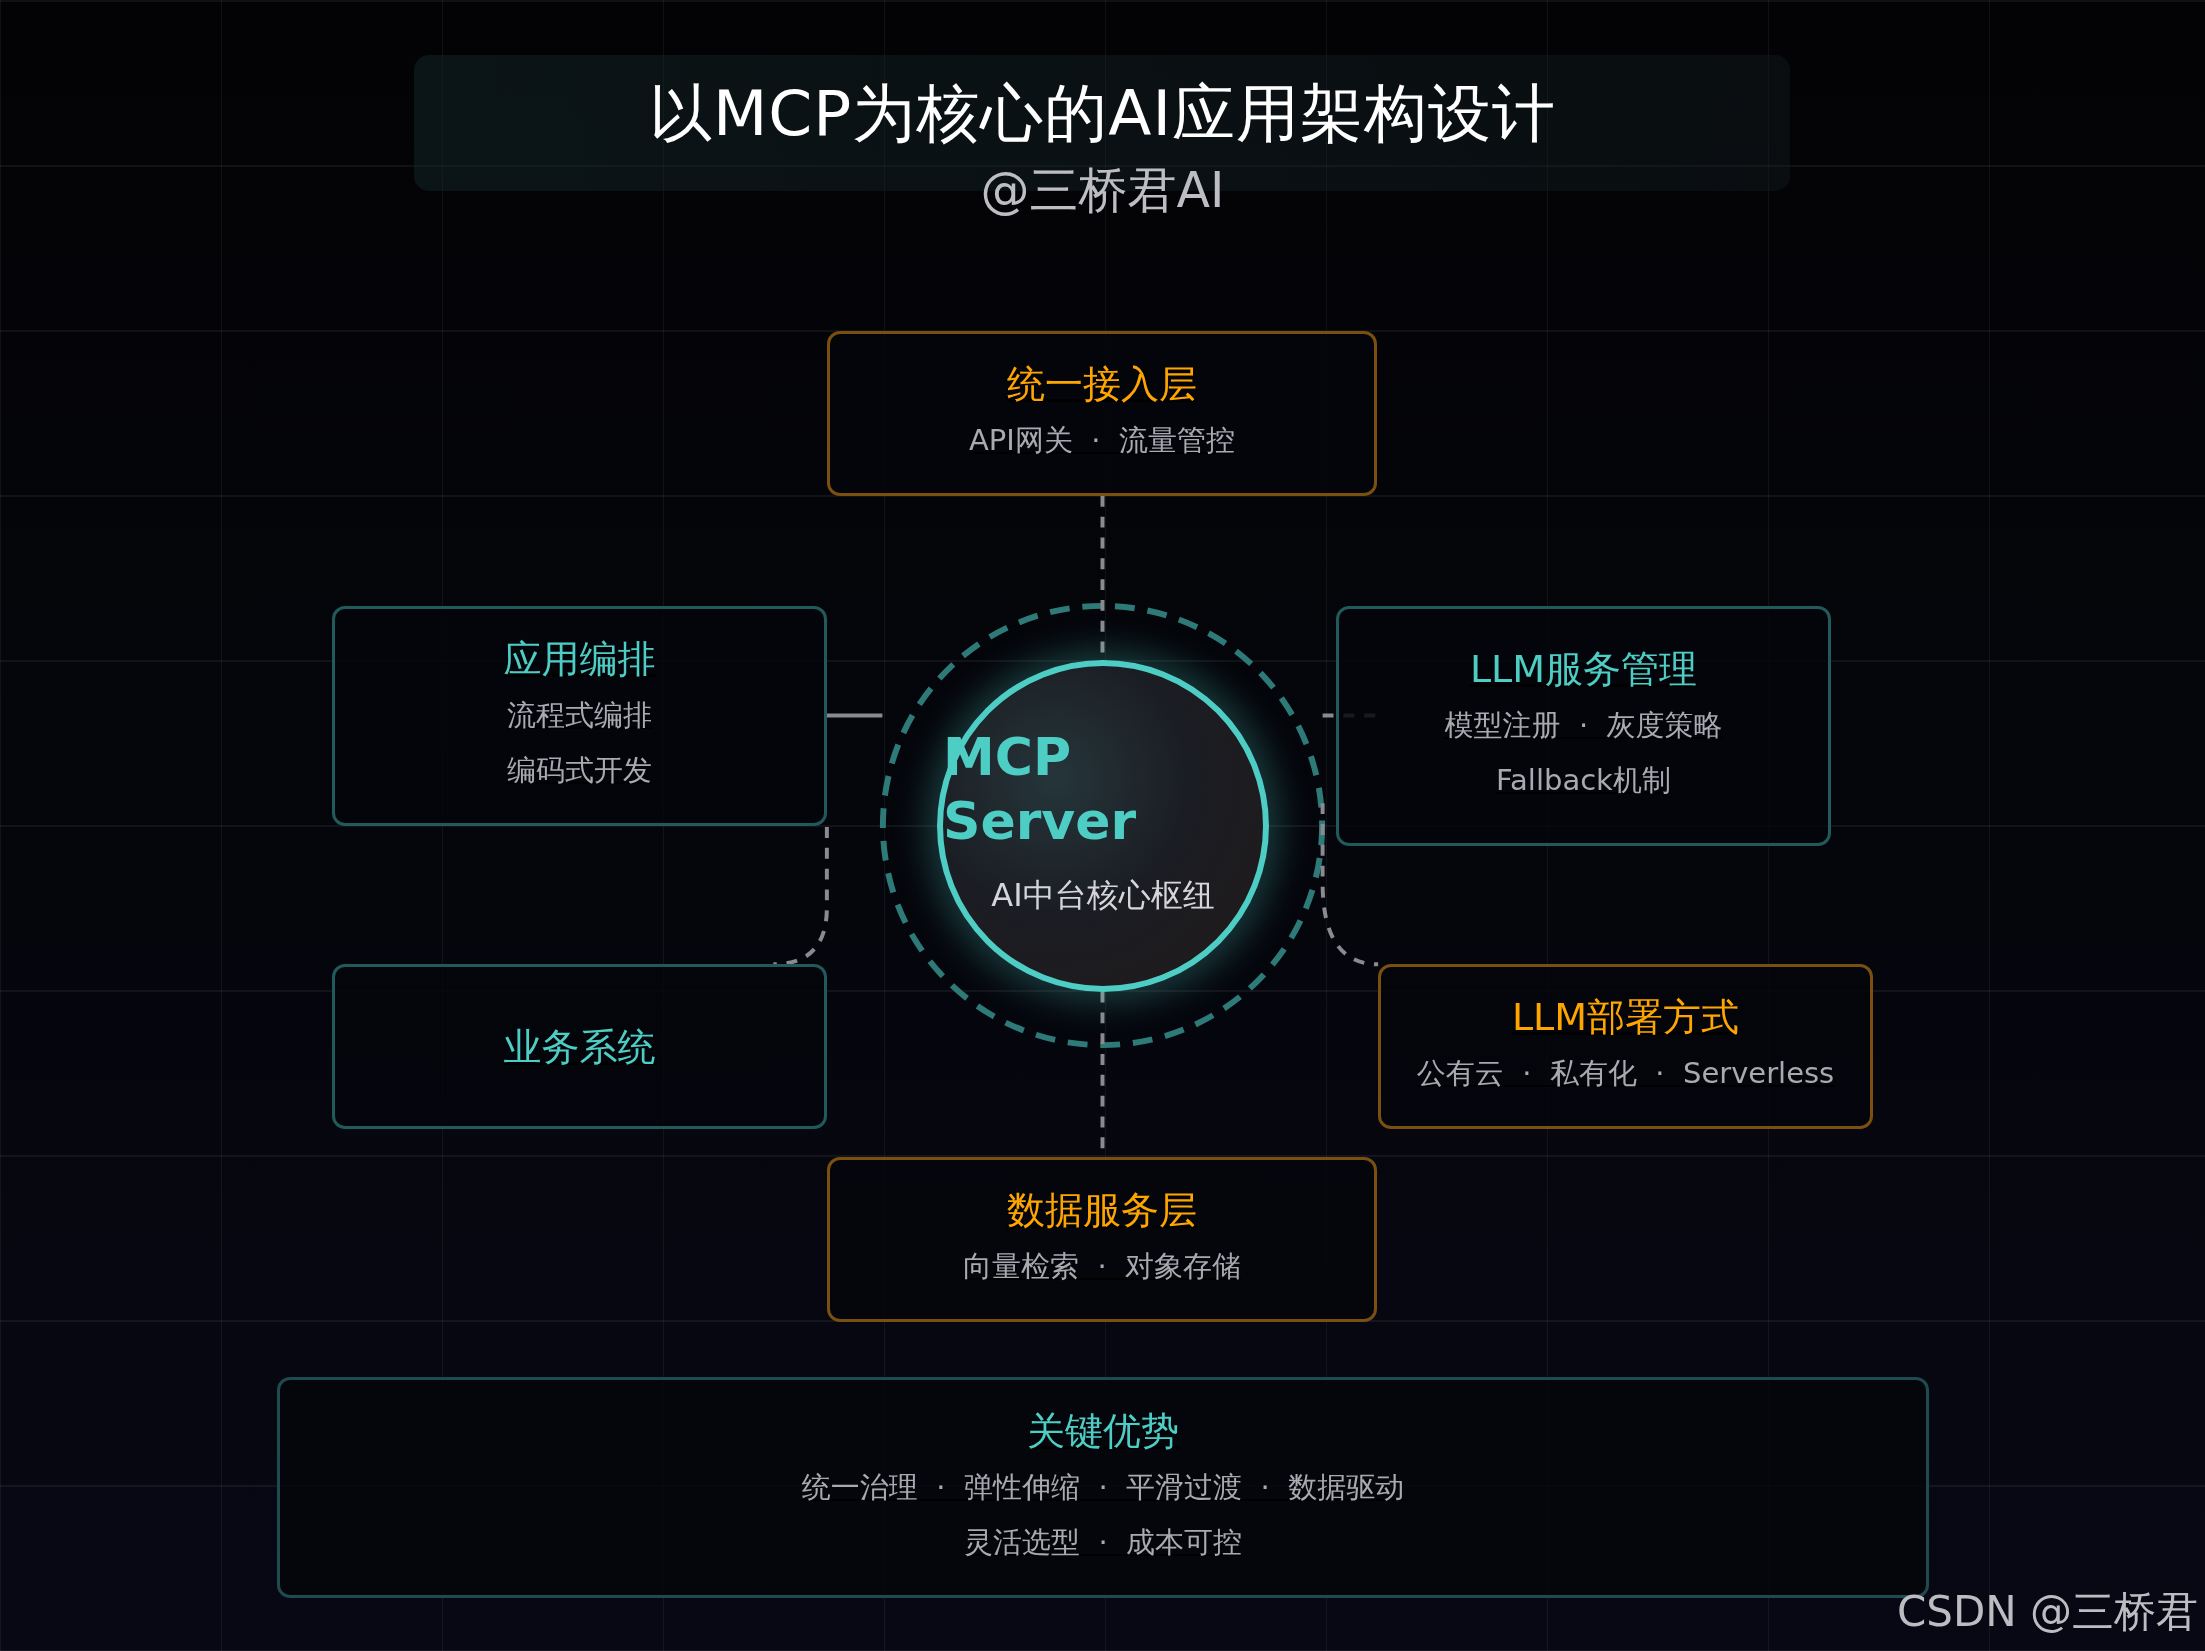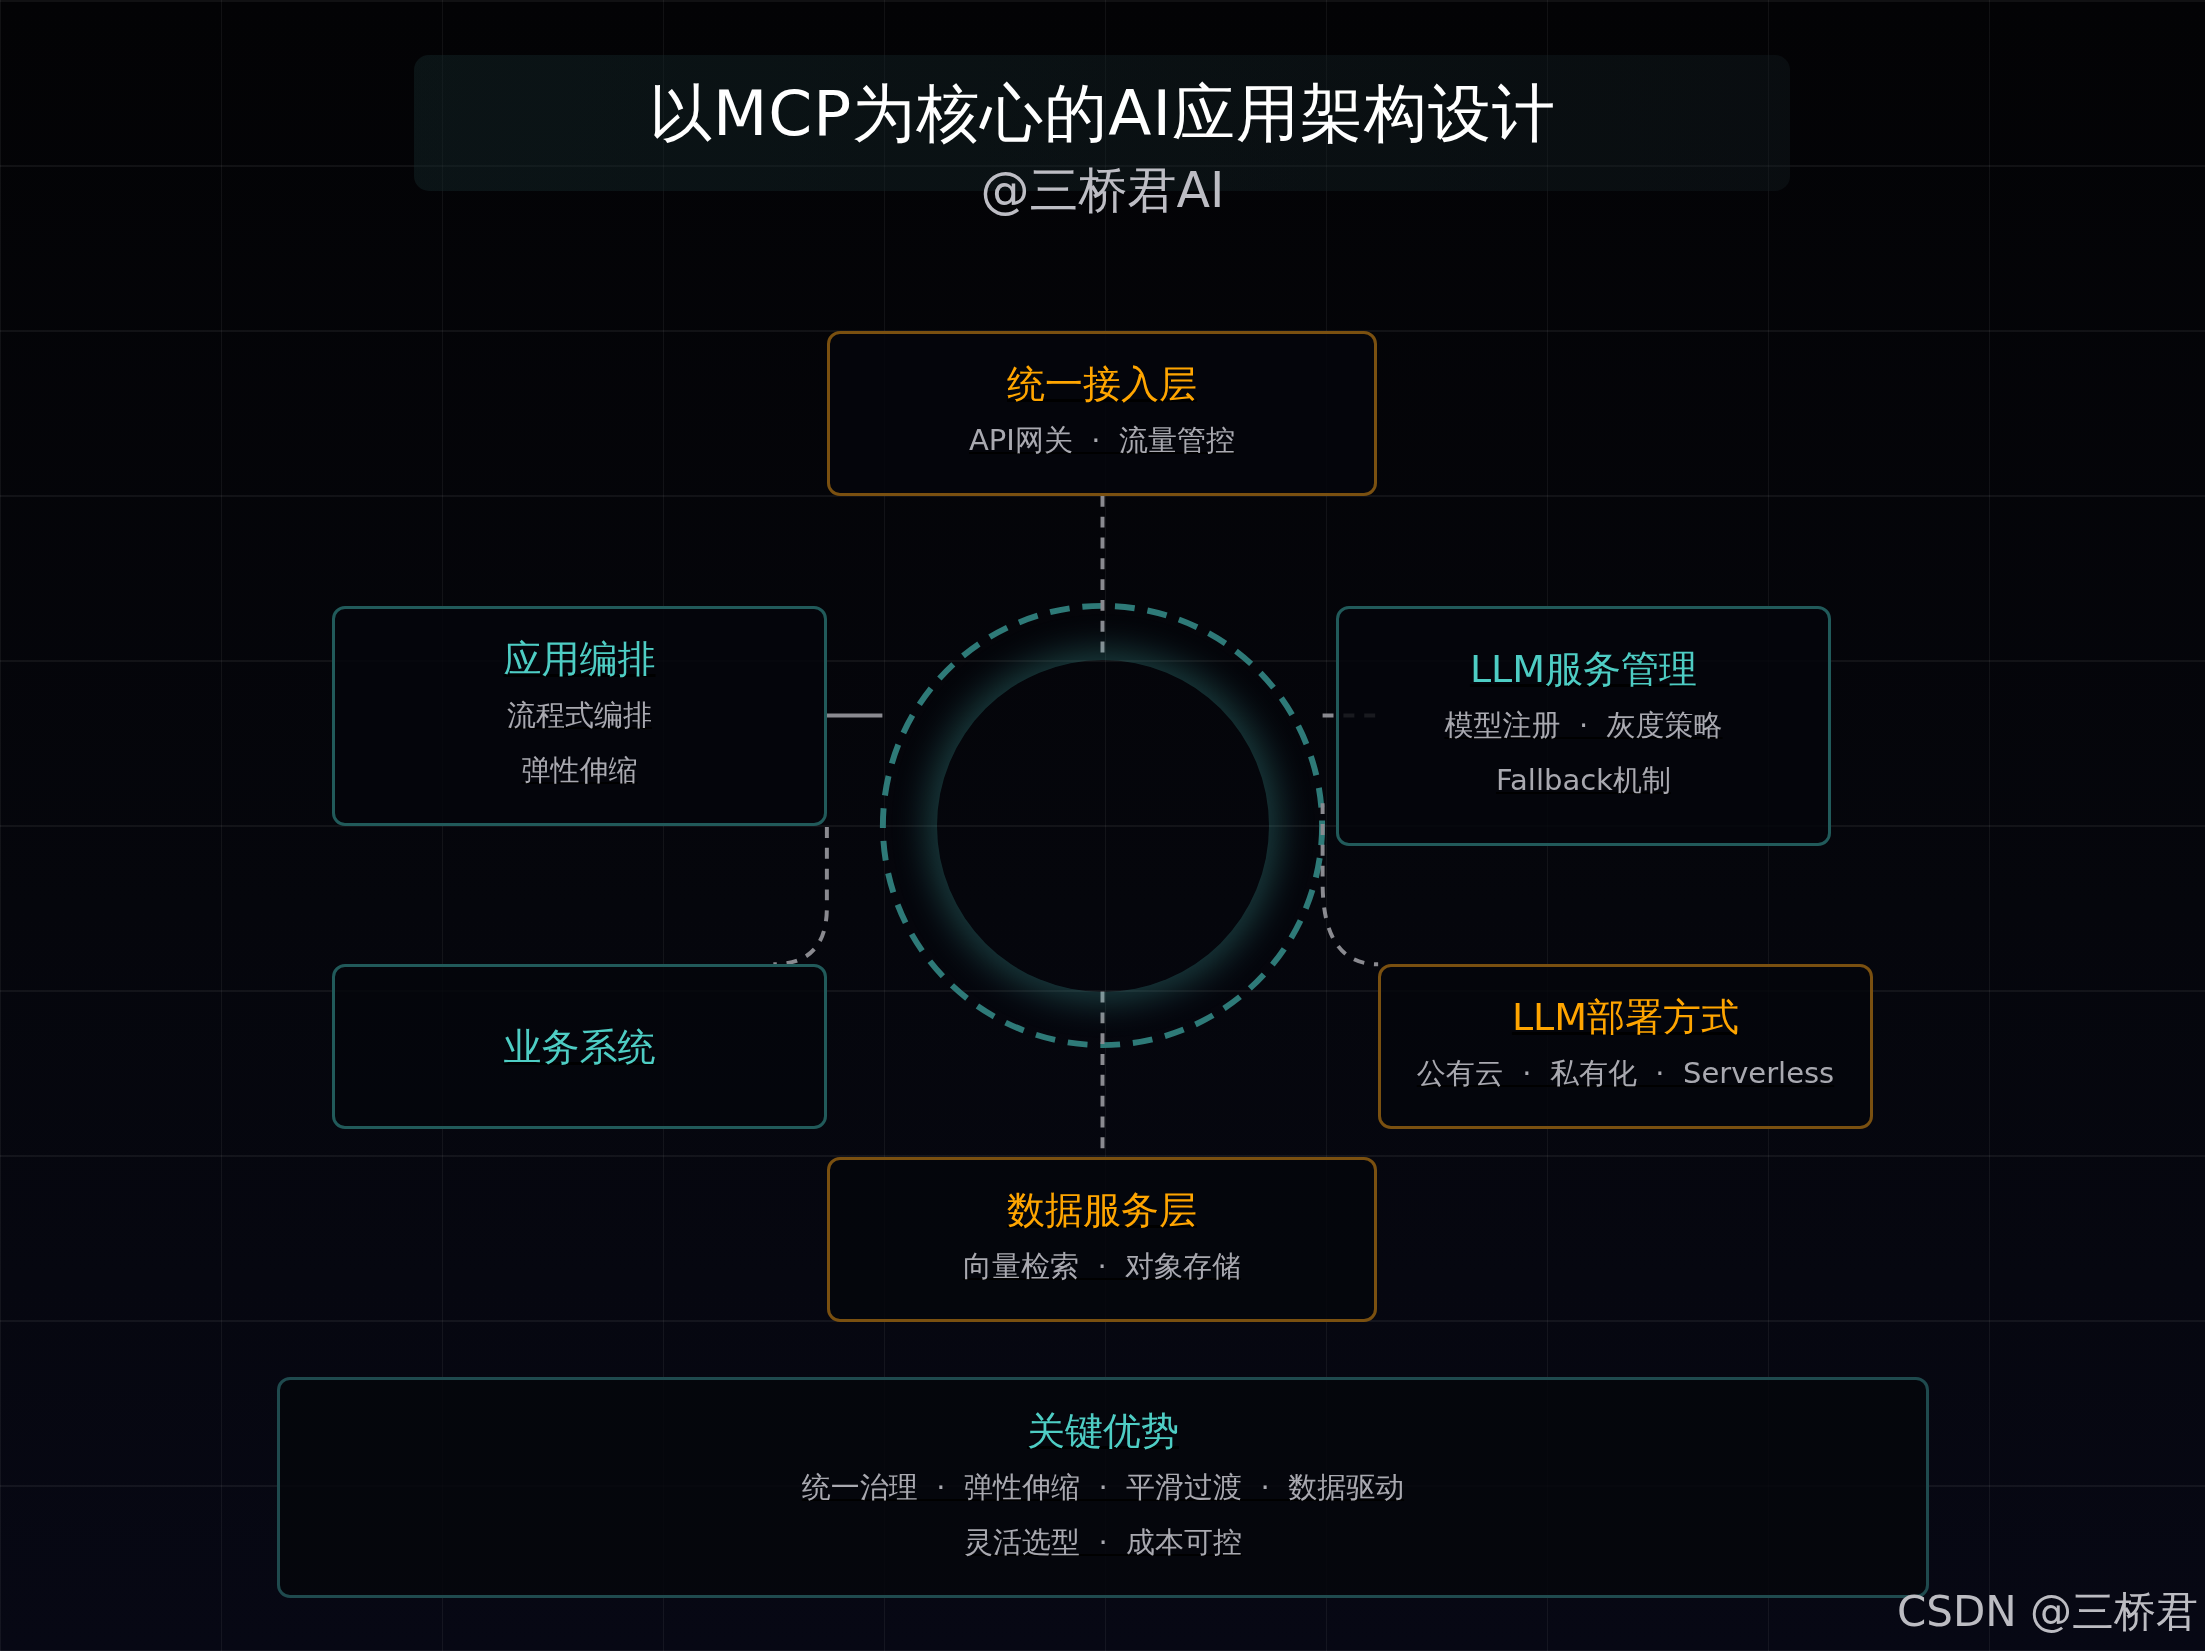--- a/index.html
+++ b/index.html
@@ -90,21 +90,21 @@
 </svg>
 
 <div class="box orange" style="left:827px; top:331px; width:550px; height:165px;">
   <div class="box-title orange">统一接入层</div>
   <div class="box-line">API网关  ·  流量管控</div>
 </div>
 
 <div class="box teal" style="left:332px; top:606px; width:495px; height:220px;">
   <div class="box-title teal">应用编排</div>
   <div class="box-line">流程式编排</div>
-  <div class="box-line">弹性伸缩</div>
+  <div class="box-line">编码式开发</div>
 </div>
 
 <div class="box teal" style="left:1336px; top:606px; width:495px; height:240px;">
   <div class="box-title teal">LLM服务管理</div>
   <div class="box-line">模型注册  ·  灰度策略</div>
   <div class="box-line">Fallback机制</div>
 </div>
 
 <div class="box teal" style="left:332px; top:964px; width:495px; height:165px;">
   <div class="box-title teal">业务系统</div>
@@ -115,20 +115,24 @@
   <div class="box-line">公有云  ·  私有化  ·  Serverless</div>
 </div>
 
 <div class="box orange" style="left:827px; top:1157px; width:550px; height:165px;">
   <div class="box-title orange">数据服务层</div>
   <div class="box-line">向量检索  ·  对象存储</div>
 </div>
 
 <div class="center-wrap">
   <div class="center-glow"></div>
+  <div class="center-circle">
+    <div class="center-title">MCP Server</div>
+    <div class="center-sub">AI中台核心枢纽</div>
+  </div>
 </div>
 
 <div class="box teal" style="left:277px; top:1377px; width:1652px; height:221px; border-color:#1f4a4e;">
   <div class="box-title teal">关键优势</div>
   <div class="box-line">统一治理  ·  弹性伸缩  ·  平滑过渡  ·  数据驱动</div>
   <div class="box-line">灵活选型  ·  成本可控</div>
 </div>
 
 <div class="watermark">CSDN @三桥君</div>
 

